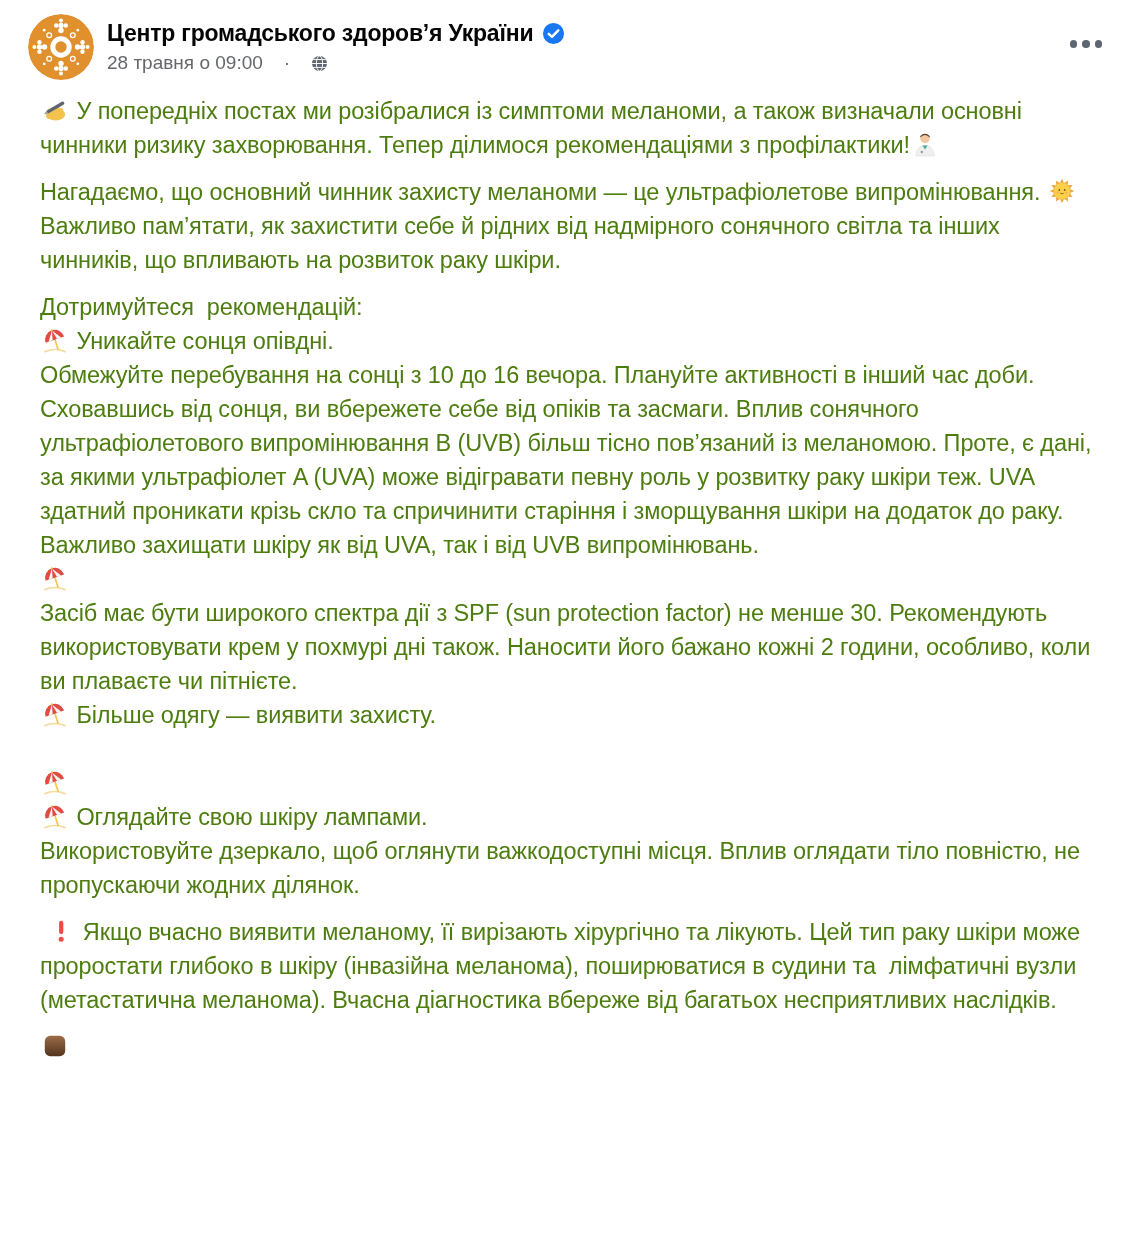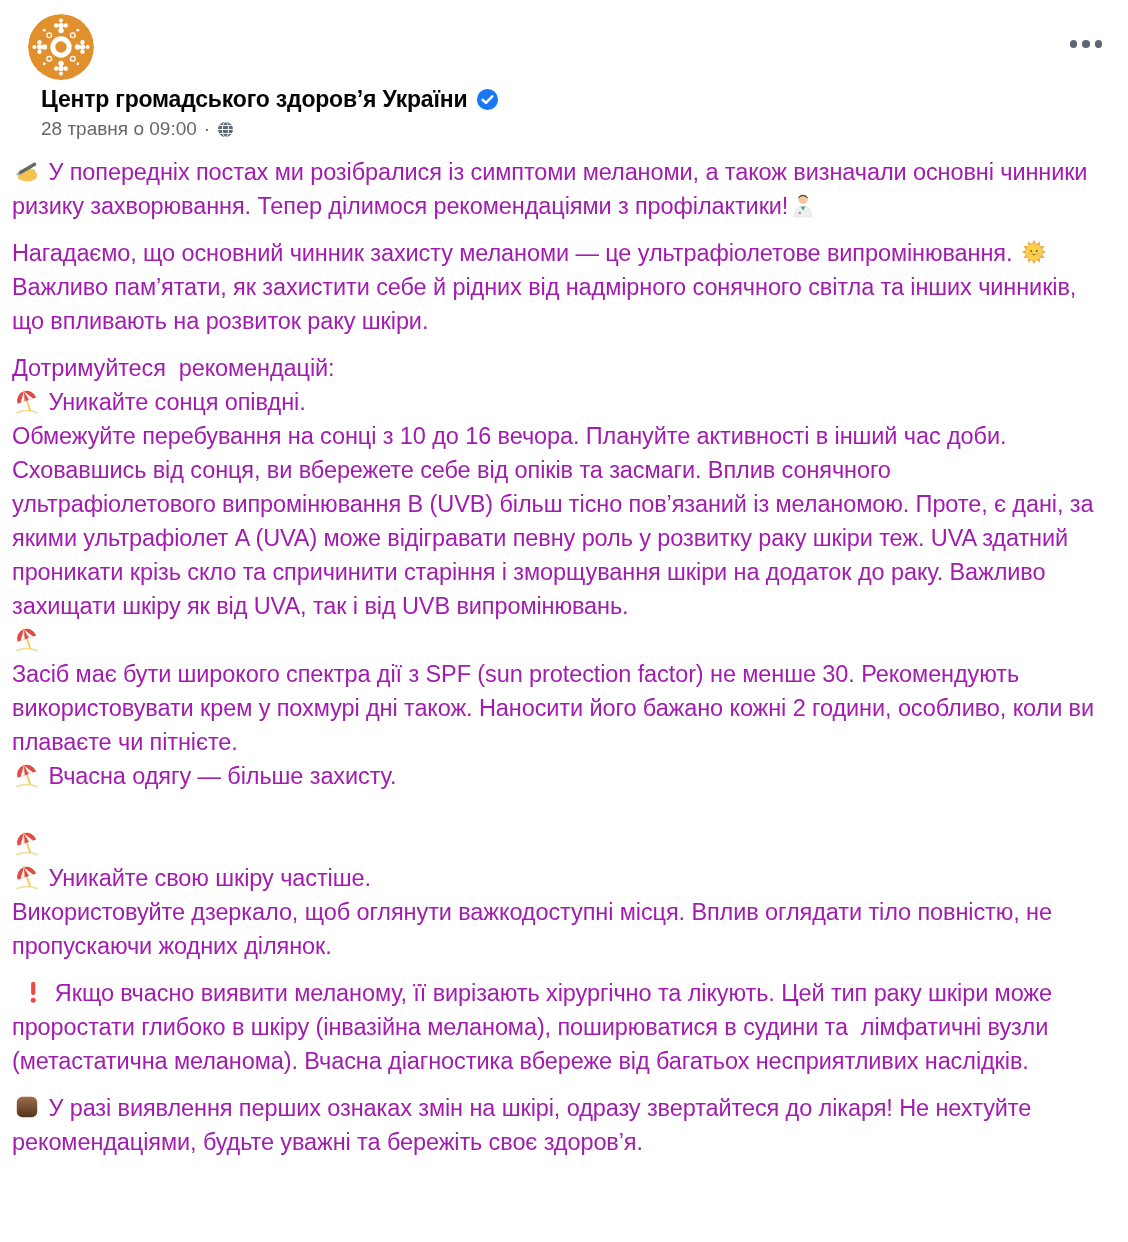--- a/index.html
+++ b/index.html
@@ -11,21 +11,20 @@
     overflow:hidden;
     font-family:"Liberation Sans","DejaVu Sans",sans-serif;
     color:#050505;
   }
   
   .post-header{
     display:flex;
     align-items:flex-start;
     padding:14px 28px 8px 28px;
     position:relative;
-    flex-direction:column;
   }
   .avatar-wrap{
     width:66px;height:66px;flex:0 0 66px;
     border-radius:50%;
     overflow:hidden;
     cursor:pointer;
   }
   .avatar-wrap svg{display:block;width:66px;height:66px;}
   .header-text{margin-left:13px;padding-top:5px;min-width:0;}
   .page-name-row{display:flex;align-items:center;gap:9px;}
@@ -33,21 +32,21 @@
     font-size:23px;
     font-weight:700;
     letter-spacing:-0.2px;
     color:#050505;
     cursor:pointer;
     line-height:28px;
   }
   .verified-badge{width:23px;height:23px;display:inline-block;}
   .verified-badge svg{display:block;width:23px;height:23px;}
   .timestamp-row{
-    display:flex;align-items:center;gap:7px;
+    display:flex;align-items:center;gap:21px;
     margin-top:4px;
     font-size:19px;
     color:#65676B;
     line-height:24px;
   }
   .timestamp{cursor:pointer;}
   .sep-dot{color:#65676B;}
   .globe-wrap{width:17px;height:17px;display:inline-block;margin-top:1px;}
   .globe-wrap svg{display:block;width:17px;height:17px;}
   .more-button{
@@ -56,25 +55,25 @@
     display:flex;gap:5px;
     padding:6px;
     cursor:pointer;
   }
   .more-button .dot{
     width:7.5px;height:7.5px;border-radius:50%;
     background:#5F6673;
   }
   
   .post-body{
-    padding:6px 30px 0 12px;
+    padding:6px 30px 0 40px;
     font-size:23.5px;
     line-height:34px;
     letter-spacing:-0.1px;
-    color:#a21caf;
+    color:#4d7c0f;
   }
   .post-body p{
     margin:0 0 13px 0;
     white-space:pre-wrap;
   }
   .post-body p:last-child{margin-bottom:0;}
   .emoji{
     display:inline-block;
     width:26px;height:26px;
     vertical-align:-4px;
@@ -214,47 +213,47 @@
             </g>
           </svg></span><br><span>Засіб має бути широкого спектра дії з SPF (sun protection factor) не менше 30. Рекомендують використовувати крем у похмурі дні також. Наносити його бажано кожні 2 години, особливо, коли ви плаваєте чи пітнієте.</span><br><span class="emoji"><svg viewBox="0 0 26 26">
             <path d="M3,24.6 Q13,20.4 23,24.6" stroke="#F3DC9A" stroke-width="1.7" fill="none" stroke-linecap="round"></path>
             <g transform="rotate(-18 13 13)">
               <rect x="12.2" y="3" width="1.7" height="20.6" rx="0.85" fill="#F7C64D"></rect>
               <path d="M3.2,12.6 A9.8,9.8 0 0 1 22.8,12.6 Z" fill="#E04B42"></path>
               <path d="M13,2.9 L6.4,12.6 L10.7,12.6 Z" fill="#F4F5F7"></path>
               <path d="M13,2.9 L19.6,12.6 L15.3,12.6 Z" fill="#F4F5F7"></path>
               <circle cx="13" cy="2.6" r="1" fill="#F7C64D"></circle>
             </g>
-          </svg></span><span> Вчасна одягу — більше захисту.</span><br><br><span class="emoji"><svg viewBox="0 0 26 26">
+          </svg></span><span> Більше одягу — виявити захисту.</span><br><br><span class="emoji"><svg viewBox="0 0 26 26">
             <path d="M3,24.6 Q13,20.4 23,24.6" stroke="#F3DC9A" stroke-width="1.7" fill="none" stroke-linecap="round"></path>
             <g transform="rotate(-18 13 13)">
               <rect x="12.2" y="3" width="1.7" height="20.6" rx="0.85" fill="#F7C64D"></rect>
               <path d="M3.2,12.6 A9.8,9.8 0 0 1 22.8,12.6 Z" fill="#E04B42"></path>
               <path d="M13,2.9 L6.4,12.6 L10.7,12.6 Z" fill="#F4F5F7"></path>
               <path d="M13,2.9 L19.6,12.6 L15.3,12.6 Z" fill="#F4F5F7"></path>
               <circle cx="13" cy="2.6" r="1" fill="#F7C64D"></circle>
             </g>
           </svg></span><br><span class="emoji"><svg viewBox="0 0 26 26">
             <path d="M3,24.6 Q13,20.4 23,24.6" stroke="#F3DC9A" stroke-width="1.7" fill="none" stroke-linecap="round"></path>
             <g transform="rotate(-18 13 13)">
               <rect x="12.2" y="3" width="1.7" height="20.6" rx="0.85" fill="#F7C64D"></rect>
               <path d="M3.2,12.6 A9.8,9.8 0 0 1 22.8,12.6 Z" fill="#E04B42"></path>
               <path d="M13,2.9 L6.4,12.6 L10.7,12.6 Z" fill="#F4F5F7"></path>
               <path d="M13,2.9 L19.6,12.6 L15.3,12.6 Z" fill="#F4F5F7"></path>
               <circle cx="13" cy="2.6" r="1" fill="#F7C64D"></circle>
             </g>
-          </svg></span><span> Уникайте свою шкіру частіше.</span><br><span>Використовуйте дзеркало, щоб оглянути важкодоступні місця. Вплив оглядати тіло повністю, не пропускаючи жодних ділянок.</span></p>
+          </svg></span><span> Оглядайте свою шкіру лампами.</span><br><span>Використовуйте дзеркало, щоб оглянути важкодоступні місця. Вплив оглядати тіло повністю, не пропускаючи жодних ділянок.</span></p>
       <p><span> </span><span class="emoji"><svg viewBox="0 0 26 26">
             <rect x="11.1" y="2.8" width="4.2" height="13.4" rx="2.1" fill="#EC4C44"></rect>
             <circle cx="13.2" cy="21.3" r="2.5" fill="#EC4C44"></circle>
           </svg></span><span> Якщо вчасно виявити меланому, її вирізають хірургічно та лікують. Цей тип раку шкіри може проростати глибоко в шкіру (інвазійна меланома), поширюватися в судини та  лімфатичні вузли (метастатична меланома). Вчасна діагностика вбереже від багатьох несприятливих наслідків.</span></p>
       <p><span class="emoji"><svg viewBox="0 0 26 26">
             <defs>
               <linearGradient id="bsq" x1="0" y1="0" x2="0" y2="1">
                 <stop offset="0" stop-color="#9C6B49"></stop>
                 <stop offset="1" stop-color="#53341D"></stop>
               </linearGradient>
             </defs>
             <rect x="2.8" y="2.8" width="20.4" height="20.4" rx="5.5" fill="url(#bsq)"></rect>
-          </svg></span><span> У разі виявлення перших ознаках змін на шкірі, одразу звертайтеся до лікаря! Не нехтуйте рекомендаціями, будьте уважні та бережіть своє здоров’я.</span></p>
+          </svg></span></p>
     </div>
 
 </div>
 
 </body></html>

